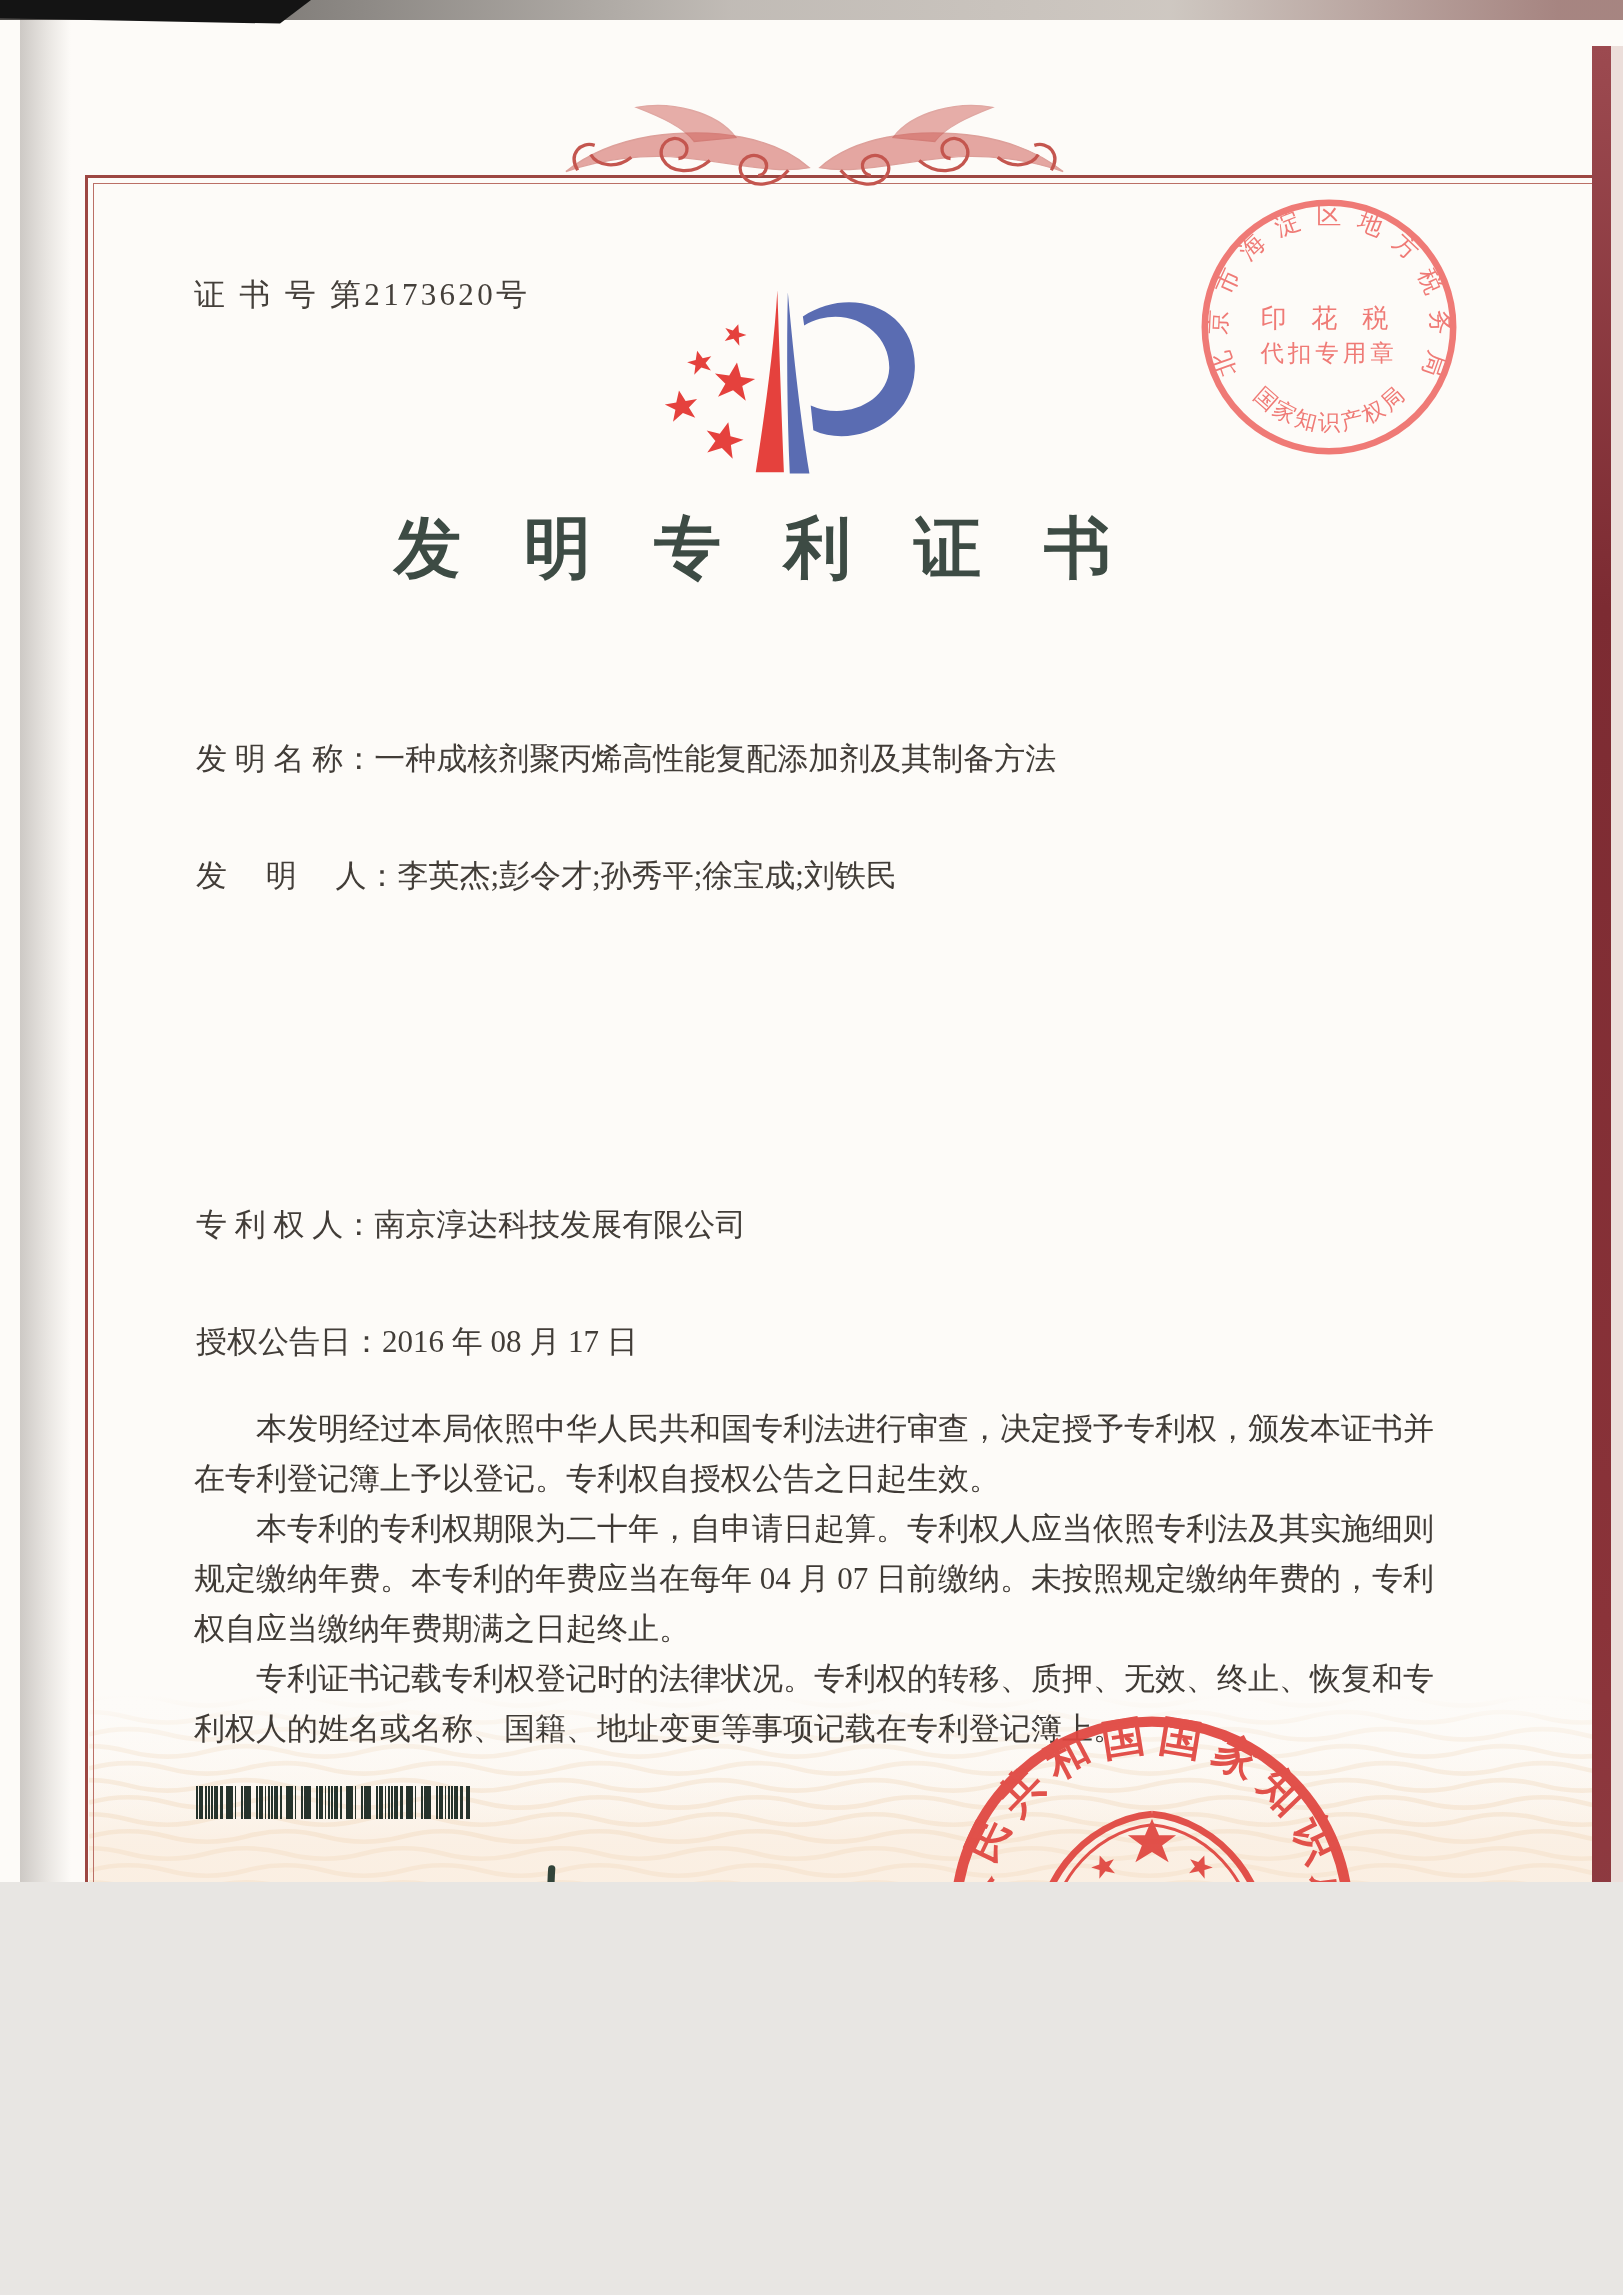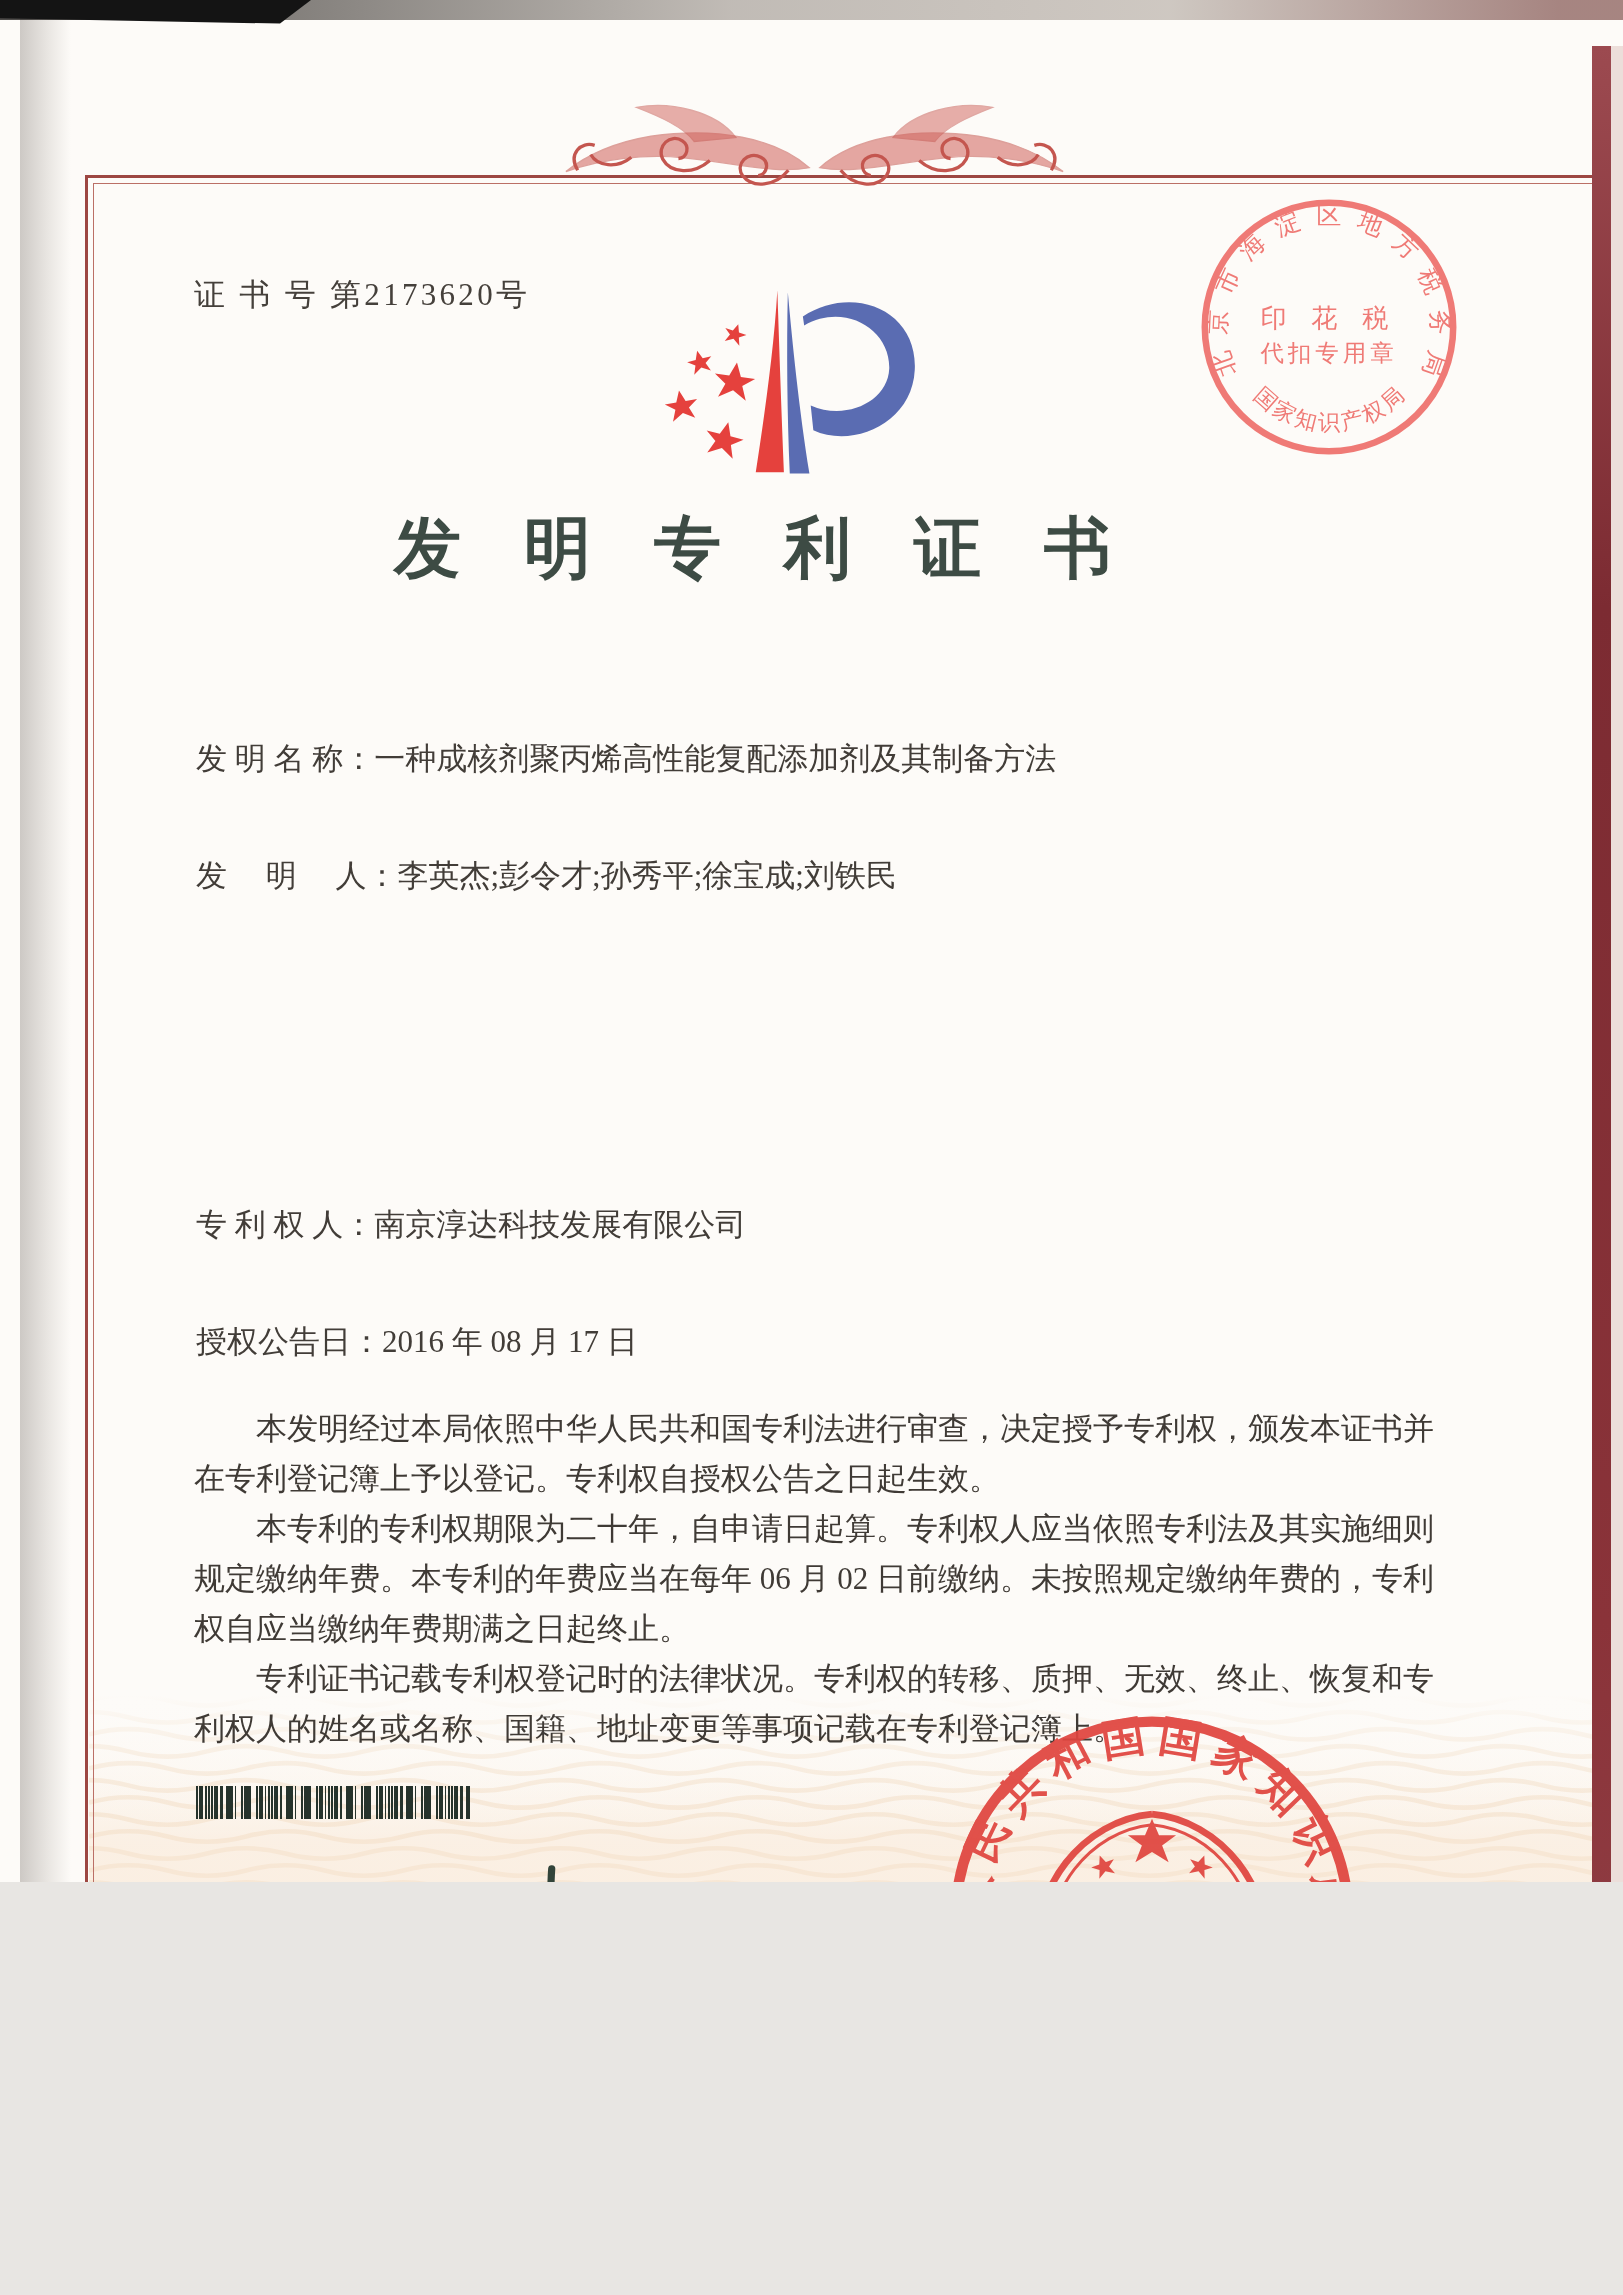--- a/index.html
+++ b/index.html
@@ -165,21 +165,21 @@
   </div>
   <div class="abs field-row" style="top:1204px;">
     <span>专 利 权 人：</span><span>南京淳达科技发展有限公司</span>
   </div>
   <div class="abs field-row" style="top:1321px;">
     <span>授权公告日：</span><span>2016 年 08 月 17 日</span>
   </div>
 
   <div id="body-paragraphs" class="abs">
     <p>本发明经过本局依照中华人民共和国专利法进行审查，决定授予专利权，颁发本证书并在专利登记簿上予以登记。专利权自授权公告之日起生效。</p>
-    <p>本专利的专利权期限为二十年，自申请日起算。专利权人应当依照专利法及其实施细则规定缴纳年费。本专利的年费应当在每年 06 月 02 日前缴纳。未按照规定缴纳年费的，专利权自应当缴纳年费期满之日起终止。</p>
+    <p>本专利的专利权期限为二十年，自申请日起算。专利权人应当依照专利法及其实施细则规定缴纳年费。本专利的年费应当在每年 04 月 07 日前缴纳。未按照规定缴纳年费的，专利权自应当缴纳年费期满之日起终止。</p>
     <p>专利证书记载专利权登记时的法律状况。专利权的转移、质押、无效、终止、恢复和专利权人的姓名或名称、国籍、地址变更等事项记载在专利登记簿上。</p>
   </div>
 
   <div id="barcode" class="abs"></div>
 
   <div id="commissioner-title" class="abs">局长</div>
   <div id="commissioner-name" class="abs">申长雨</div>
 
   <svg class="abs" style="left:452px;top:1859px;" width="432" height="196" viewBox="0 0 660 300" fill="none" stroke="#32443a" stroke-linecap="round" stroke-linejoin="round">
     <path stroke-width="11" d="M152,15 C148,70 150,190 151,285"></path>

